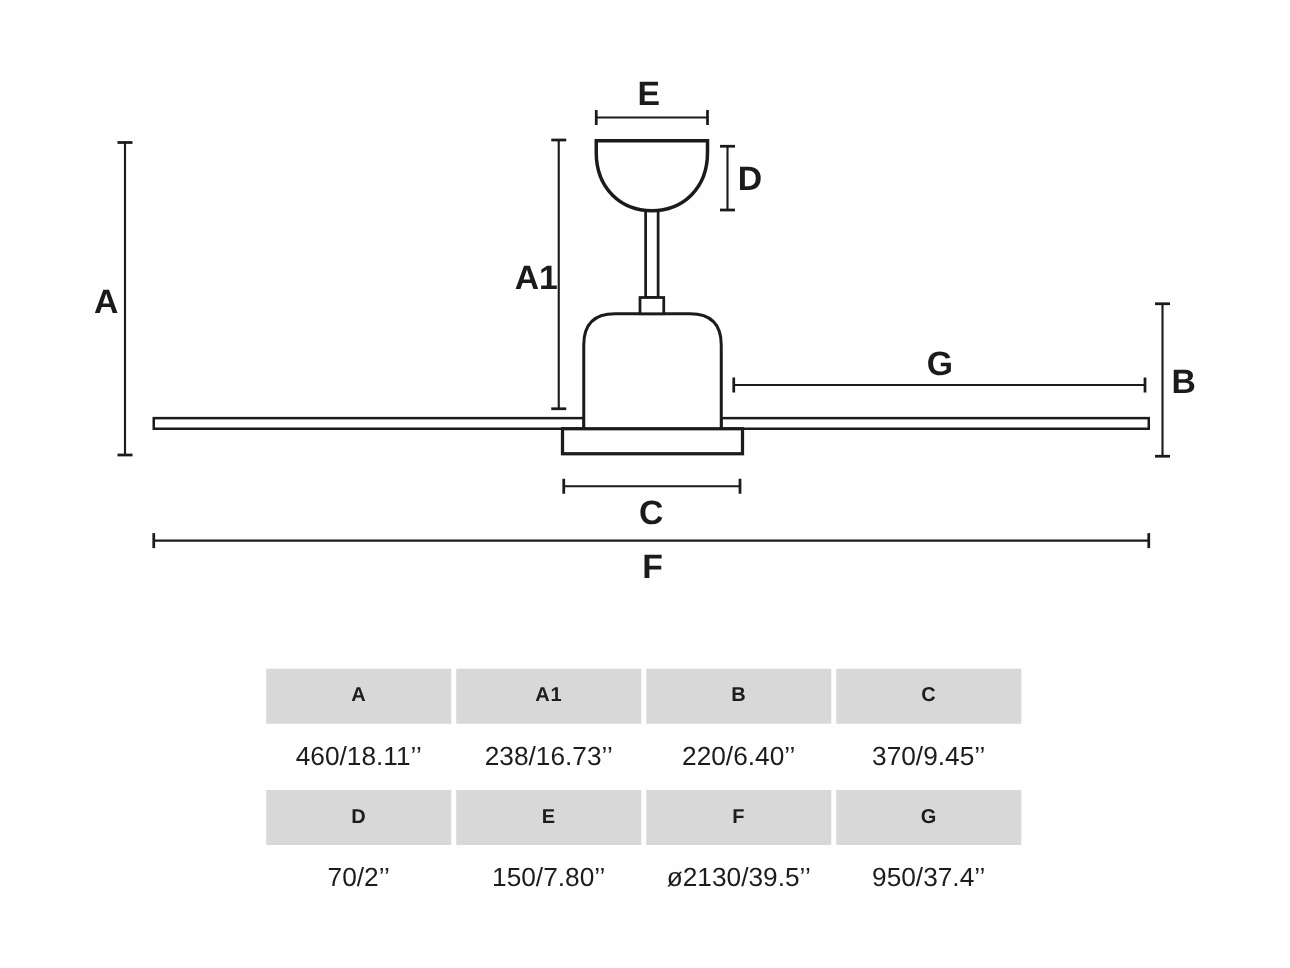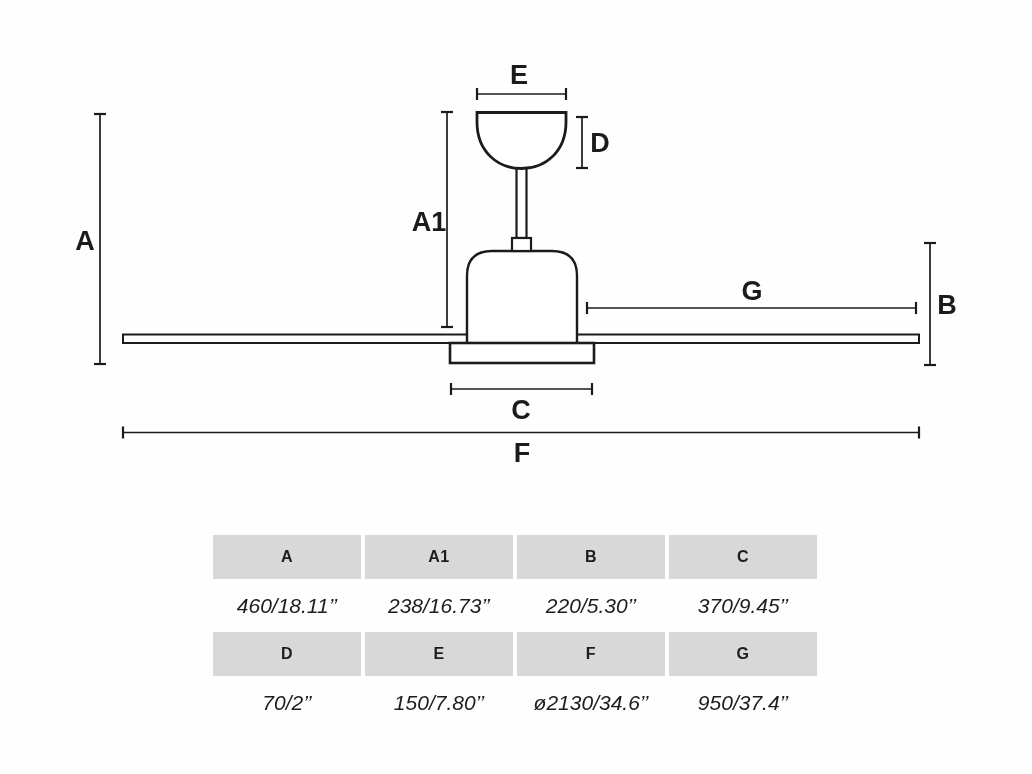--- a/index.html
+++ b/index.html
@@ -65,21 +65,20 @@
     letter-spacing: 0.5px;
   }
   .t-row .td {
     height: 53px;
     display: flex;
     align-items: center;
     justify-content: center;
     font-size: 21px;
     color: #1c1c1c;
     background: transparent;
-    font-style: italic;
   }
 </style>
 </head>
 <body>
 
 <div class="stage">
 
   <svg class="diagram-svg" viewBox="0 0 1032 500">
 
     <rect class="shape" x="123" y="334.5" width="344" height="8.5" stroke-width="2"></rect>
@@ -157,32 +156,32 @@
     <div class="t-row">
       <div class="th">A</div>
       <div class="th">A1</div>
       <div class="th">B</div>
       <div class="th">C</div>
     </div>
 
     <div class="t-row">
       <div class="td">460/18.11’’</div>
       <div class="td">238/16.73’’</div>
-      <div class="td">220/5.30’’</div>
+      <div class="td">220/6.40’’</div>
       <div class="td">370/9.45’’</div>
     </div>
 
     <div class="t-row">
       <div class="th">D</div>
       <div class="th">E</div>
       <div class="th">F</div>
       <div class="th">G</div>
     </div>
 
     <div class="t-row">
       <div class="td">70/2’’</div>
       <div class="td">150/7.80’’</div>
-      <div class="td">ø2130/34.6’’</div>
+      <div class="td">ø2130/39.5’’</div>
       <div class="td">950/37.4’’</div>
     </div>
 
   </div>
 </div>
 
 </body></html>

